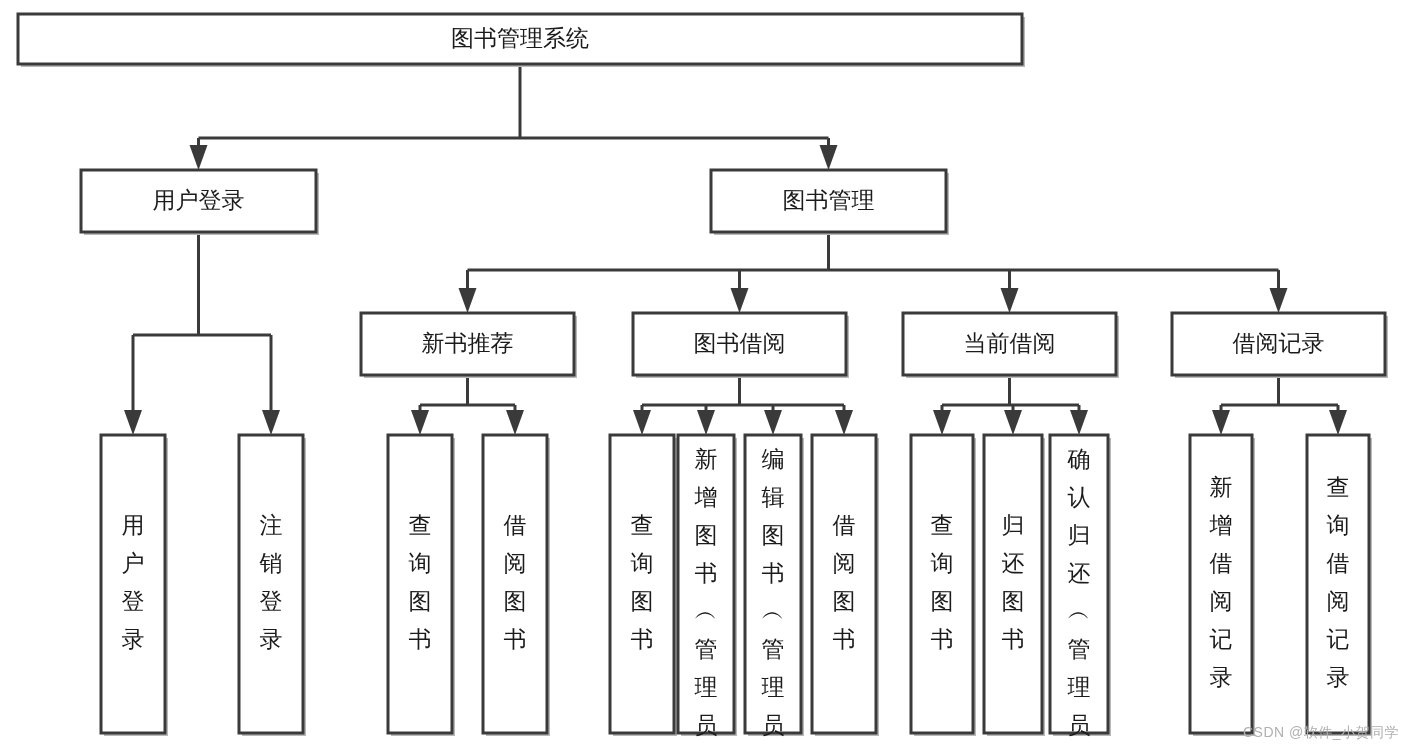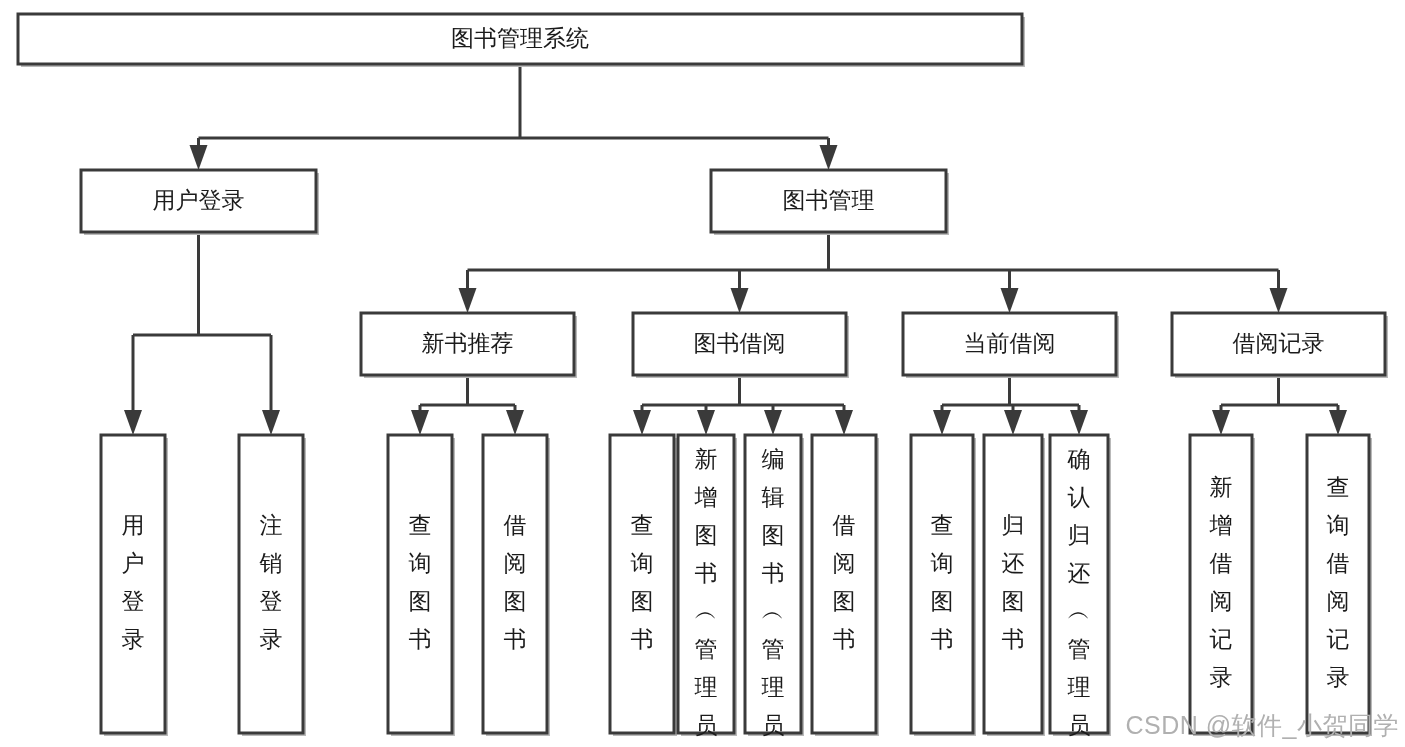--- a/index.html
+++ b/index.html
@@ -59,21 +59,21 @@
     font-family: "Liberation Sans", "DejaVu Sans", sans-serif;
     font-size: 23px;
     text-anchor: middle;
     dominant-baseline: middle;
   }
   .watermark {
     position: absolute;
     right: 6px;
     bottom: 5px;
     font-family: "Liberation Sans", "DejaVu Sans", sans-serif;
-    font-size: 25px;
+    font-size: 14px;
     color: #b0b0b0;
     white-space: nowrap;
     letter-spacing: 0.5px;
     user-select: none;
   }
 </style>
 </head>
 <body>
 
 <div id="diagram-root">

